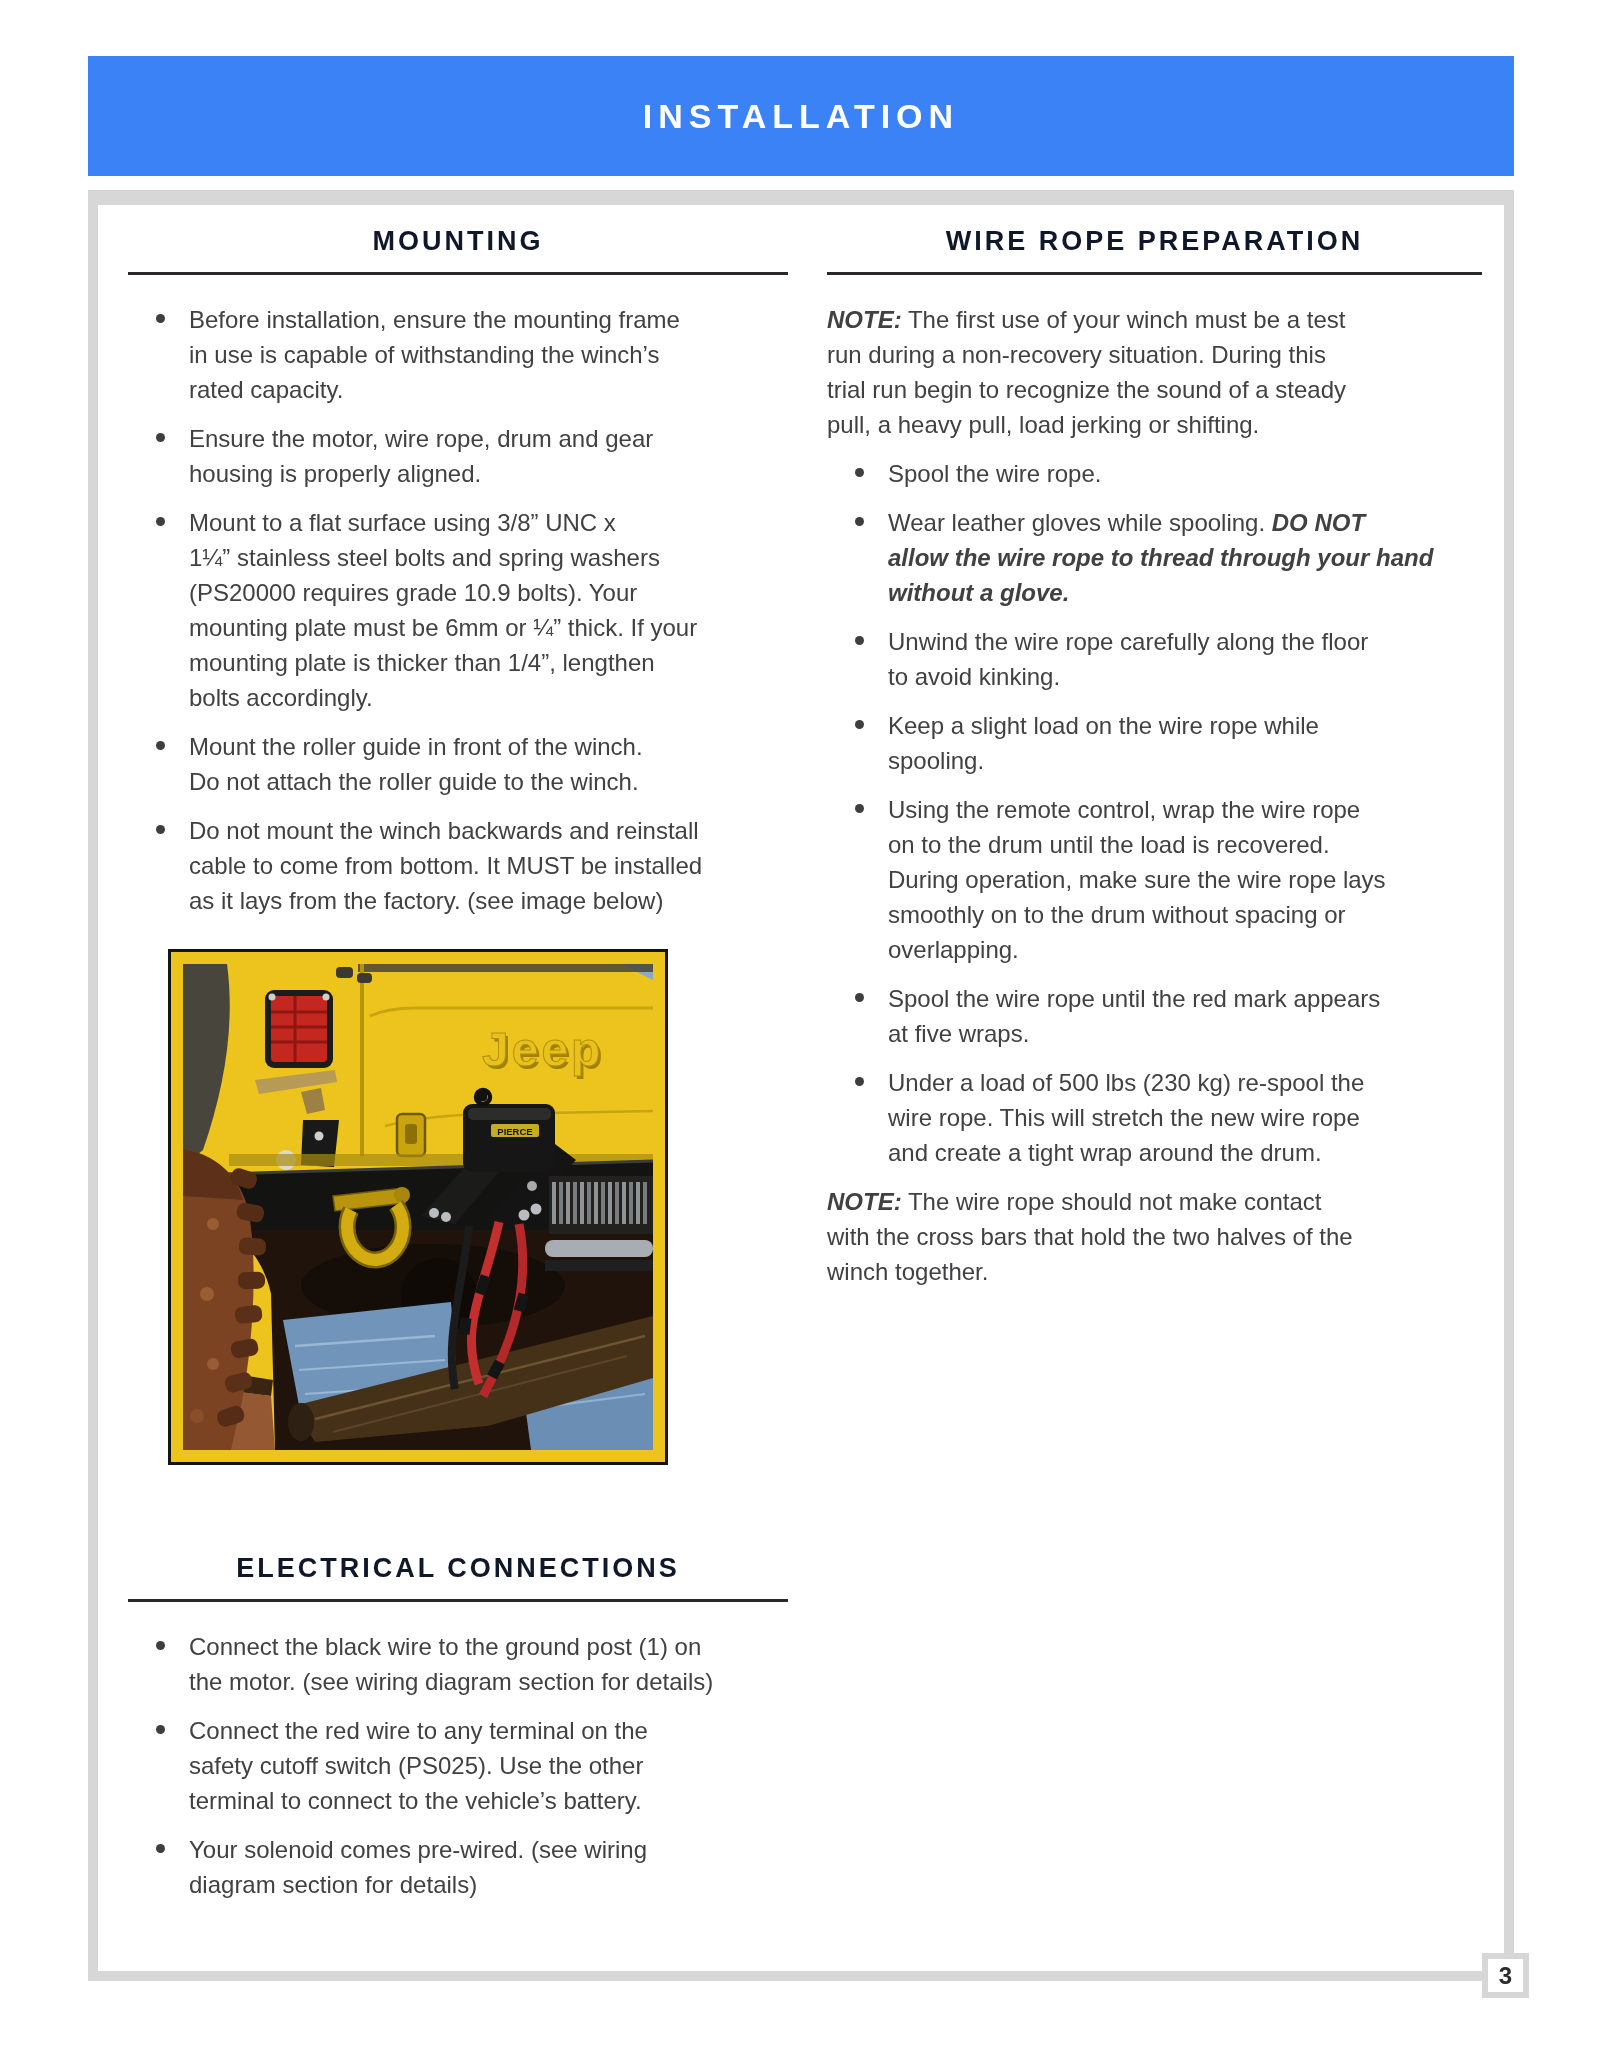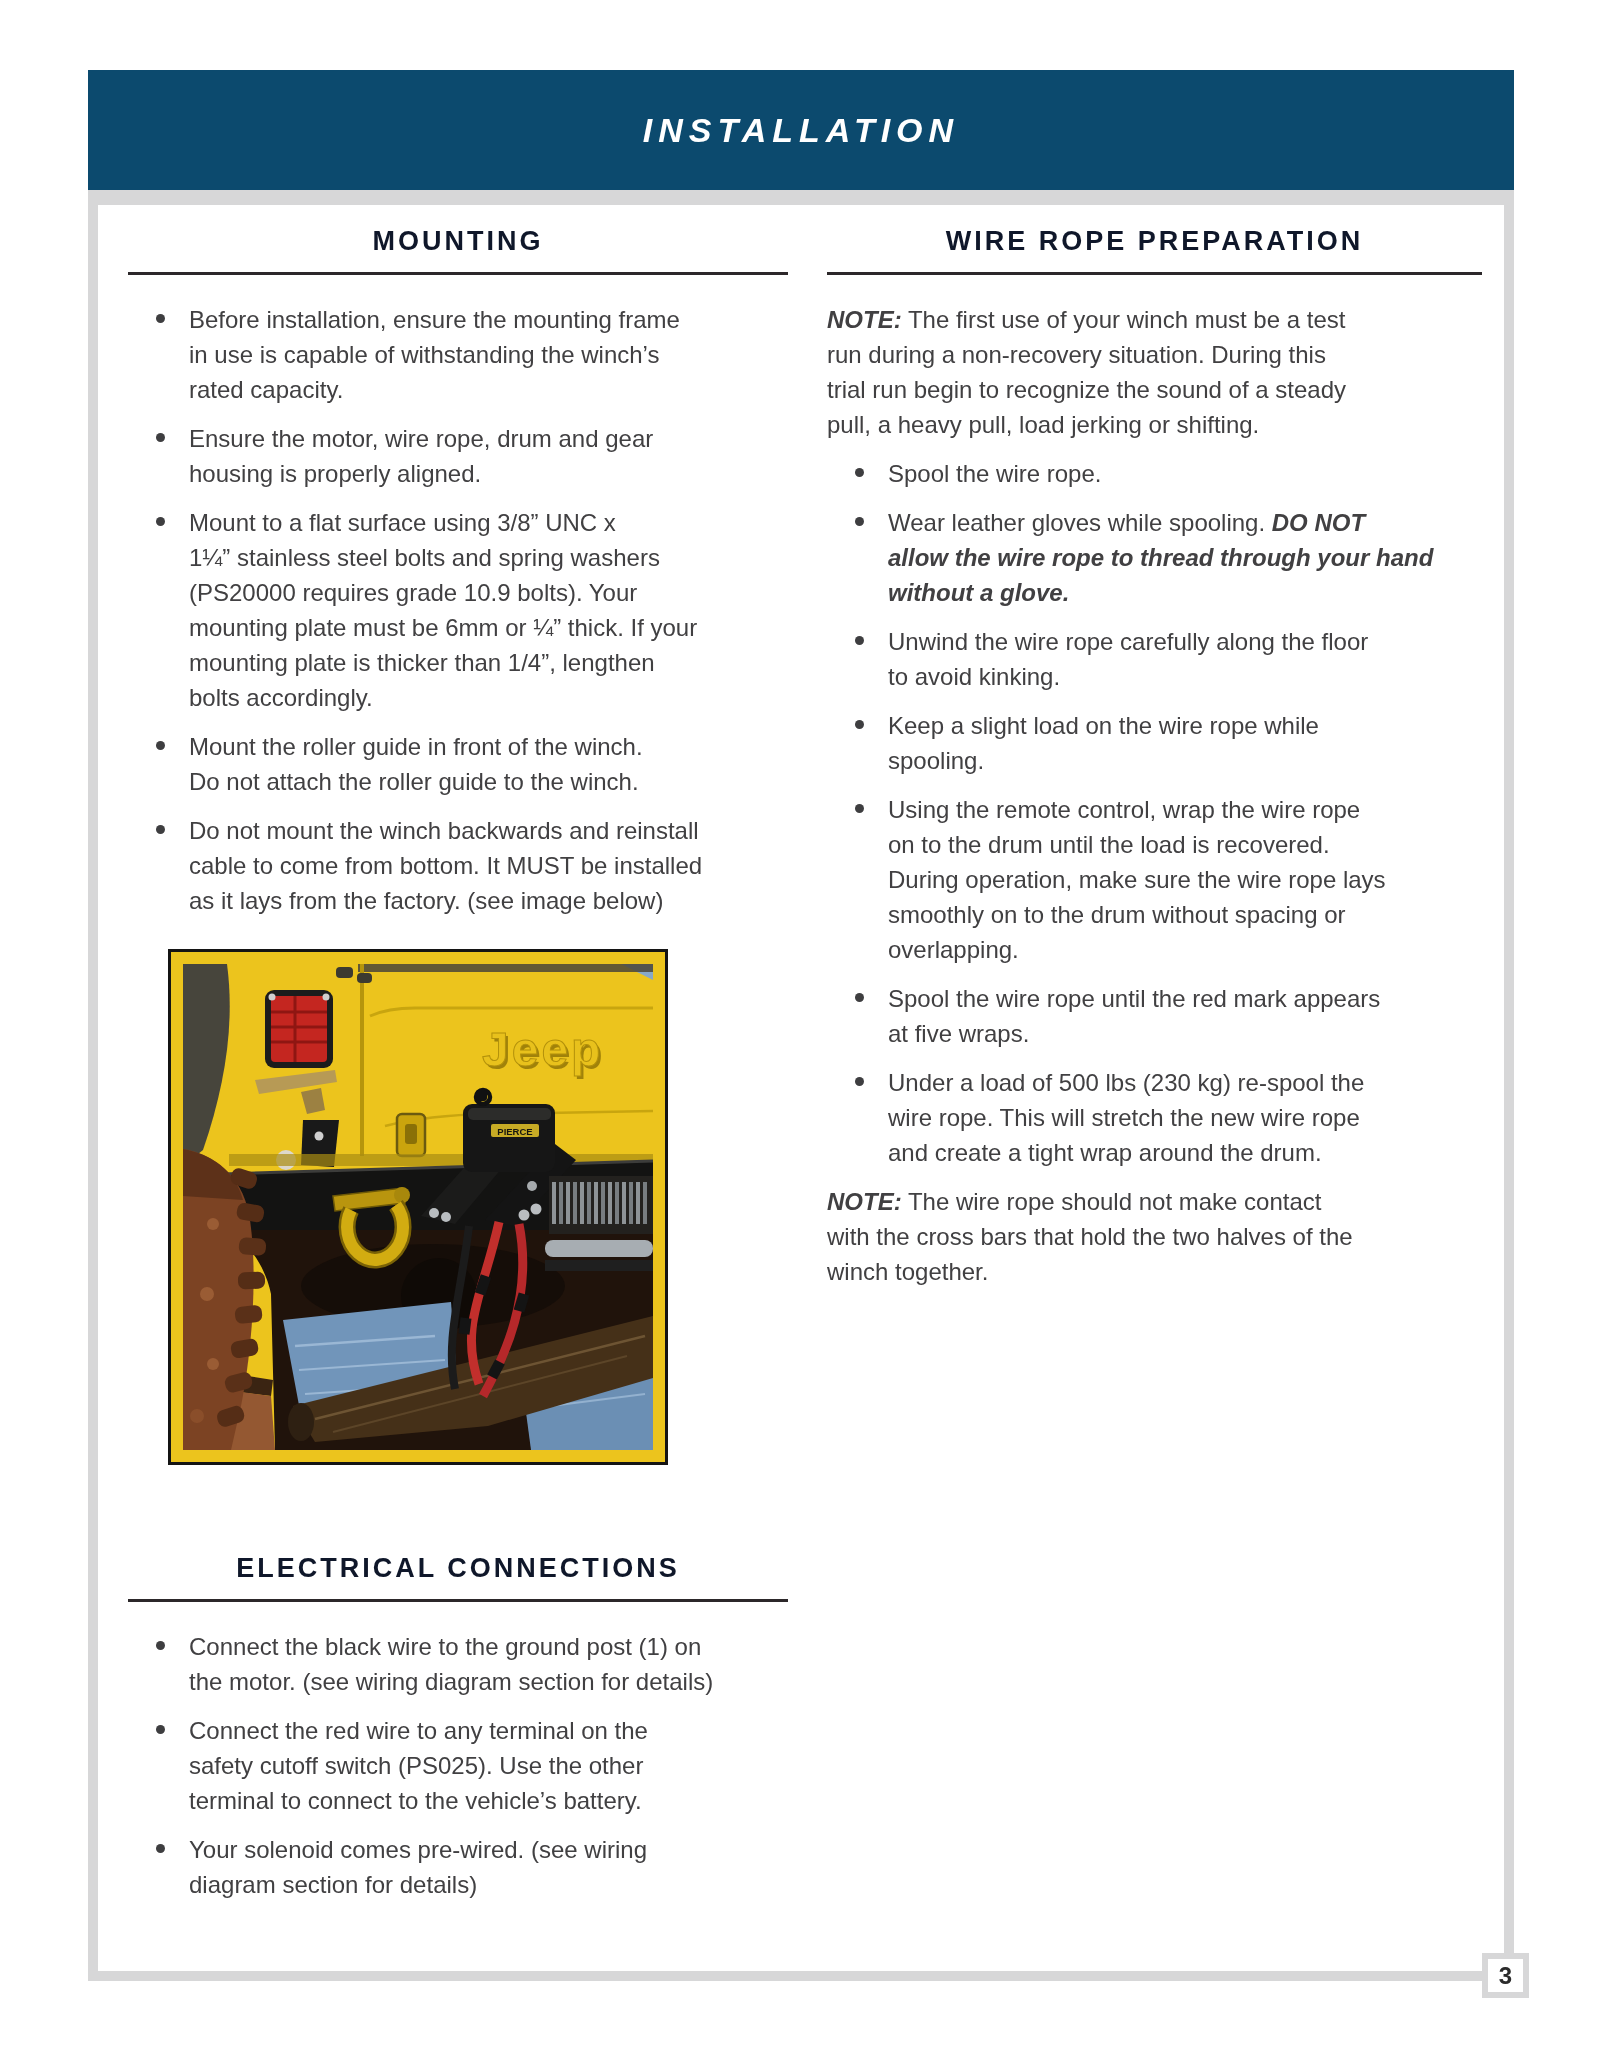--- a/index.html
+++ b/index.html
@@ -1,19 +1,19 @@
 <!DOCTYPE html>
 <html><head>
 <meta charset="utf-8">
 <style>
   html,body{margin:0;padding:0;background:#ffffff;}
   .canvas{position:relative;width:1600px;height:2071px;background:#ffffff;overflow:hidden;
           font-family:"Liberation Sans",sans-serif;color:#414042;}
   
-  .bar{position:absolute;left:88px;top:70px;width:1426px;height:120px;background:#0c4a6e;font-style:italic;}
+  .bar{position:absolute;left:88px;top:56px;width:1426px;height:120px;background:#3b82f6;}
   .bar h1{margin:0;font-size:34px;font-weight:bold;letter-spacing:6px;color:#ffffff;
           text-align:center;line-height:120px;}
   
   .frame{position:absolute;left:88px;top:190px;width:1426px;height:1791px;box-sizing:border-box;
          border:10px solid #d7d7d8;border-top-width:15px;background:#ffffff;}
   
   .col{position:absolute;top:224px;font-size:24px;line-height:35px;}
   .col.left{left:128px;width:660px;}
   .col.right{left:827px;width:655px;}
   h2{margin:0 0 27px 0;padding-bottom:13px;border-bottom:3px solid #2c282a;

